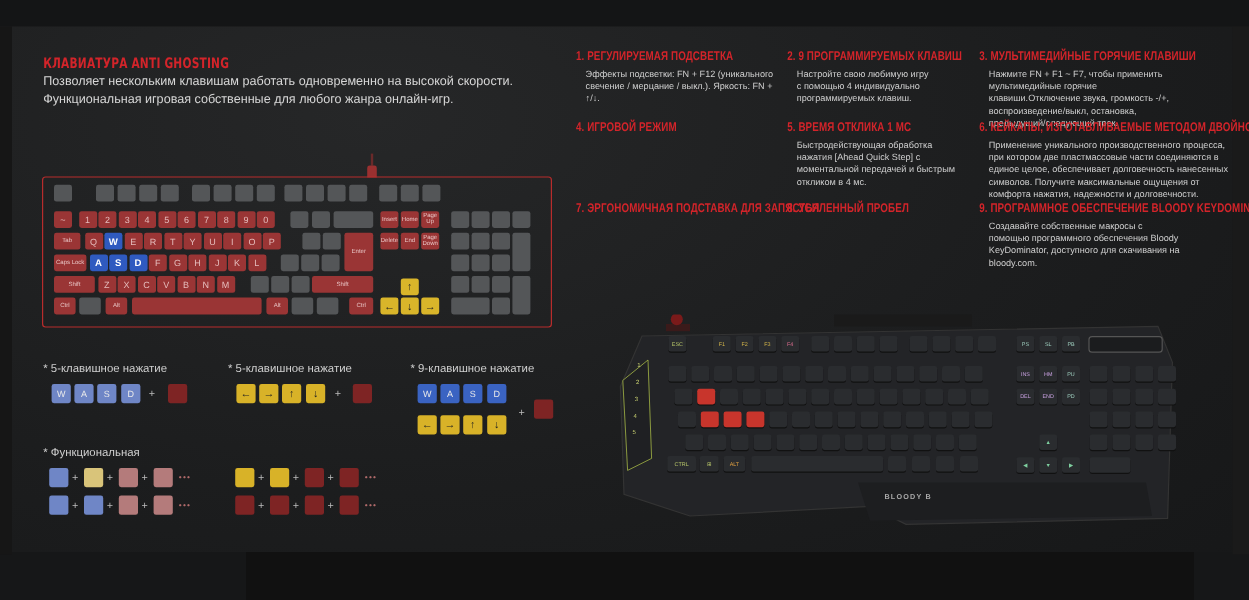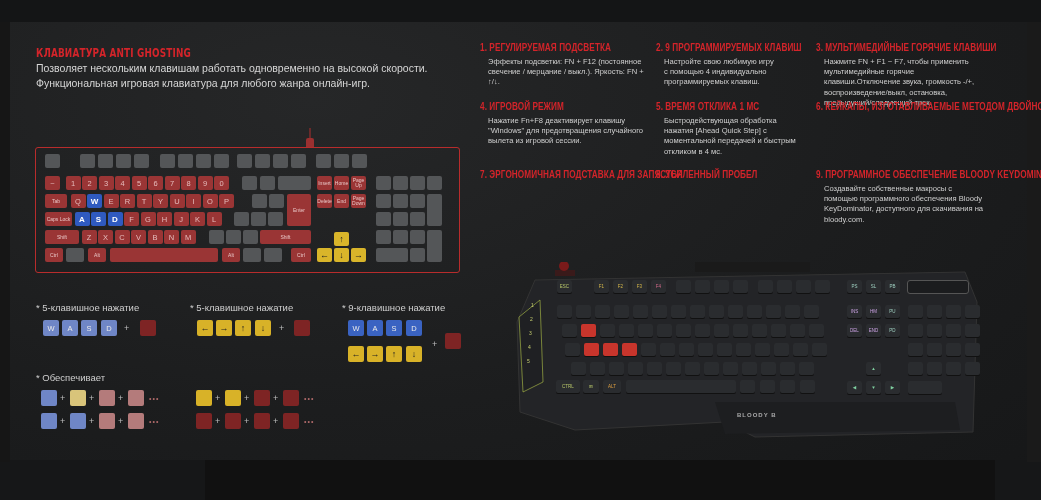--- a/index.html
+++ b/index.html
@@ -47,45 +47,45 @@
 
 <div class="bg"></div>
 <div class="edge-top"></div>
 <div class="edge-bot"></div>
 <div class="left-strip"></div>
 <div class="right-strip"></div>
 
 <div class="title">КЛАВИАТУРА ANTI GHOSTING</div>
 <div class="intro">
   <div>Позволяет нескольким клавишам работать одновременно на высокой скорости.</div>
-  <div>Функциональная игровая клавиатура для любого жанра онлайн-игр.</div>
+  <div>Функциональная игровая собственные для любого жанра онлайн-игр.</div>
 </div>
 
 <div class="feat" style="left:480px;top:41px">
     <h3>1. РЕГУЛИРУЕМАЯ ПОДСВЕТКА</h3>
-    <p style="width:160px">Эффекты подсветки: FN + F12 (постоянное свечение / мерцание / выкл.). Яркость: FN + ↑/↓.</p>
+    <p style="width:160px">Эффекты подсветки: FN + F12 (уникального свечение / мерцание / выкл.). Яркость: FN + ↑/↓.</p>
   </div>
 <div class="feat" style="left:656px;top:41px">
     <h3>2. 9 ПРОГРАММИРУЕМЫХ КЛАВИШ</h3>
     <p style="width:110px">Настройте свою любимую игру с помощью 4 индивидуально программируемых клавиш.</p>
   </div>
 <div class="feat" style="left:816px;top:41px">
     <h3>3. МУЛЬТИМЕДИЙНЫЕ ГОРЯЧИЕ КЛАВИШИ</h3>
     <p style="width:160px">Нажмите FN + F1 ~ F7, чтобы применить мультимедийные горячие клавиши.Отключение звука, громкость -/+, воспроизведение/выкл, остановка, предыдущий/следующий трек.</p>
   </div>
 <div class="feat" style="left:480px;top:100px">
     <h3>4. ИГРОВОЙ РЕЖИМ</h3>
-    <p style="width:155px">Нажатие Fn+F8 деактивирует клавишу "Windows" для предотвращения случайного вылета из игровой сессии.</p>
   </div>
 <div class="feat" style="left:656px;top:100px">
     <h3>5. ВРЕМЯ ОТКЛИКА 1 МС</h3>
     <p style="width:140px">Быстродействующая обработка нажатия [Ahead Quick Step] с моментальной передачей и быстрым откликом в 4 мс.</p>
   </div>
 <div class="feat" style="left:816px;top:100px">
     <h3>6. КЕЙКАПЫ, ИЗГОТАВЛИВАЕМЫЕ МЕТОДОМ ДВОЙНОГО ЛИТЬЯ</h3>
+    <p style="width:200px">Применение уникального производственного процесса, при котором две пластмассовые части соединяются в единое целое, обеспечивает долговечность нанесенных символов. Получите максимальные ощущения от комфорта нажатия, надежности и долговечности.</p>
   </div>
 <div class="feat" style="left:480px;top:168px">
     <h3>7. ЭРГОНОМИЧНАЯ ПОДСТАВКА ДЛЯ ЗАПЯСТЬЯ</h3>
   </div>
 <div class="feat" style="left:656px;top:168px">
     <h3>8. УСИЛЕННЫЙ ПРОБЕЛ</h3>
   </div>
 <div class="feat" style="left:816px;top:168px">
     <h3>9. ПРОГРАММНОЕ ОБЕСПЕЧЕНИЕ BLOODY KEYDOMINATOR</h3>
     <p style="width:160px">Создавайте собственные макросы с помощью программного обеспечения Bloody KeyDominator, доступного для скачивания на bloody.com.</p>
@@ -196,21 +196,21 @@
     <div class="k g" style="left: 391px; top: 28px; width: 15px; height: 14px;"></div>
     <div class="k g" style="left: 391px; top: 46px; width: 15px; height: 32px;"></div>
     <div class="k g" style="left: 391px; top: 82px; width: 15px; height: 32px;"></div>
     <div class="k g" style="left: 340px; top: 100px; width: 32px; height: 14px;"></div>
     <div class="k g" style="left: 374px; top: 100px; width: 15px; height: 14px;"></div>
   </div>
 
 <div class="lbl" style="left:36px;top:302px">* 5-клавишное нажатие</div>
 <div class="lbl" style="left:190px;top:302px">* 5-клавишное нажатие</div>
 <div class="lbl" style="left:342px;top:302px">* 9-клавишное нажатие</div>
-<div class="lbl" style="left:36px;top:372px">* Обеспечивает</div>
+<div class="lbl" style="left:36px;top:372px">* Функциональная</div>
 
 <div class="ck cbl" style="left:43px;top:320px">W</div>
 <div class="ck cbl" style="left:62px;top:320px">A</div>
 <div class="ck cbl" style="left:81px;top:320px">S</div>
 <div class="ck cbl" style="left:101px;top:320px">D</div>
 <div class="plus" style="left:124px;top:323px">+</div>
 <div class="ck cr" style="left:140px;top:320px"></div>
 
 <div class="ck cy" style="left:197px;top:320px">←</div>
 <div class="ck cy" style="left:216px;top:320px">→</div>

